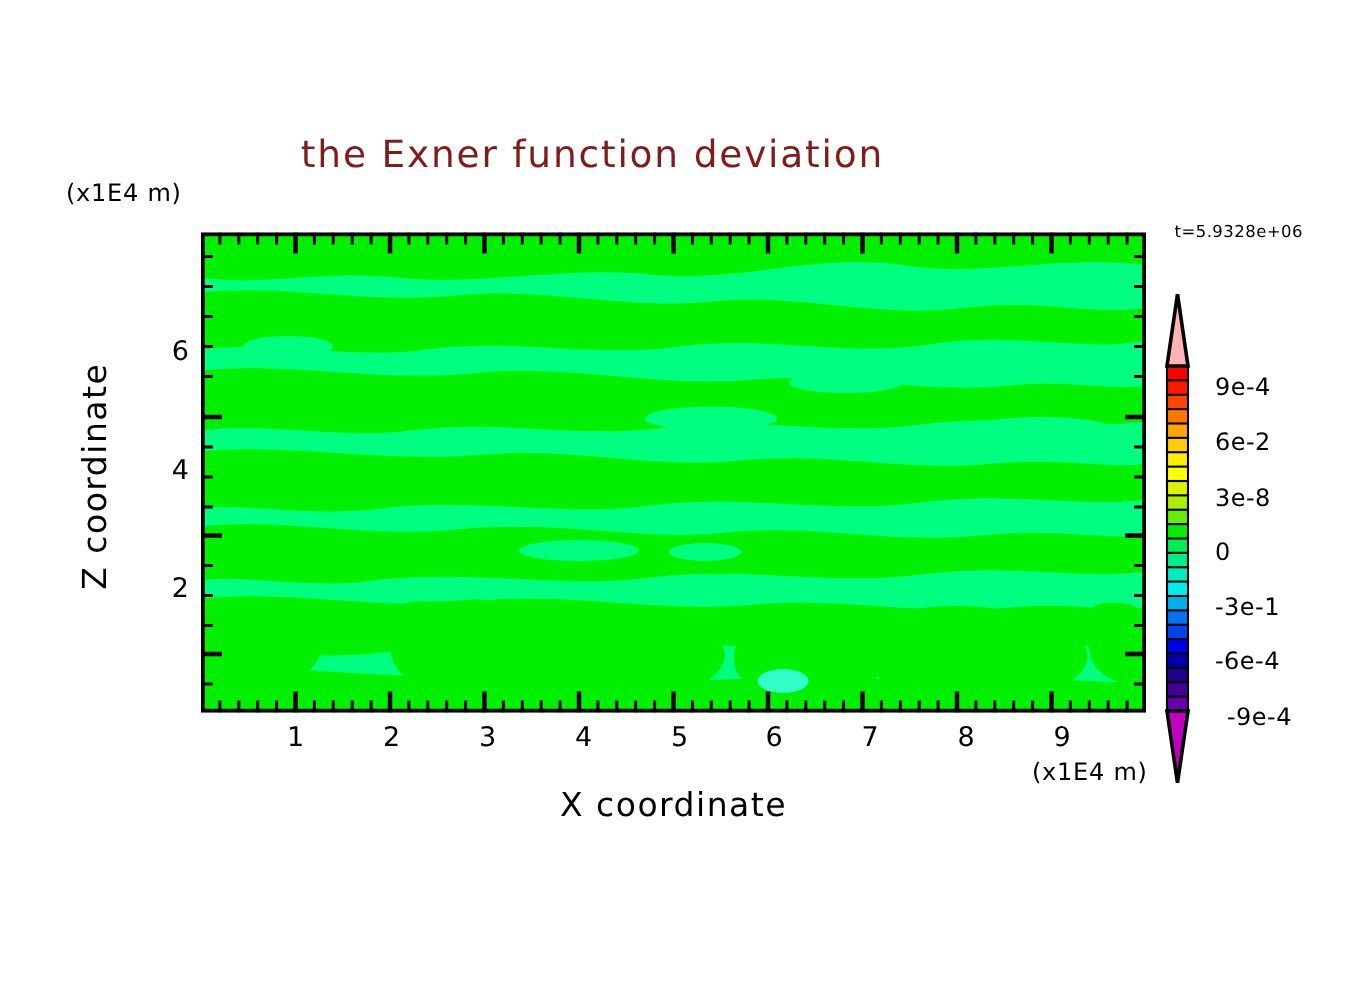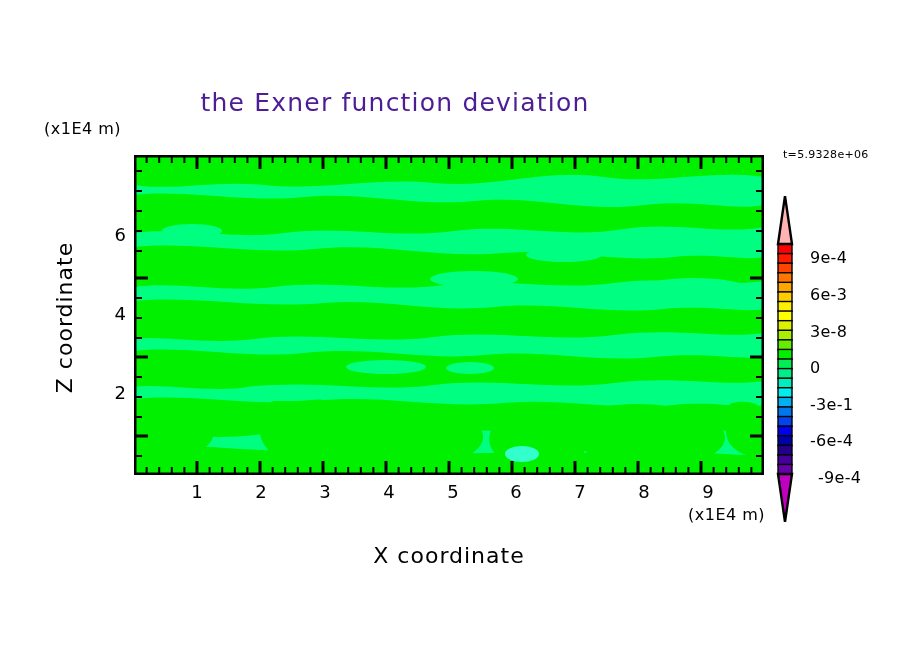--- a/index.html
+++ b/index.html
@@ -16,40 +16,40 @@
     color: #000000;
   }
   .abs { position: absolute; }
 
   #plot-title {
     left: 0; top: 88px;
     width: 790px;
     text-align: center;
     font-size: 25px;
     letter-spacing: 1.2px;
-    color: #4c1d95;
+    color: #7f1d1d;
     white-space: nowrap;
   }
   #y-unit-label {
     left: 44px; top: 119px;
     font-size: 16px;
     letter-spacing: 0.5px;
   }
   #x-unit-label {
     left: 688px; top: 505px;
     font-size: 16px;
     letter-spacing: 0.5px;
   }
   #time-stamp {
     left: 783px; top: 148px;
     font-size: 11px;
     letter-spacing: 0.3px;
   }
   #x-axis-title {
-    left: 134px; top: 543px;
+    left: 134px; top: 525px;
     width: 630px;
     text-align: center;
     font-size: 22px;
     letter-spacing: 1px;
   }
   #y-axis-title {
     left: -26px; top: 305px;
     width: 180px;
     text-align: center;
     font-size: 22px;
@@ -319,19 +319,19 @@
       <rect x="3" y="249.25" width="14" height="9.98" fill="#220088" stroke="#000000" stroke-width="1.4"></rect>
       <rect x="3" y="258.83" width="14" height="9.98" fill="#440099" stroke="#000000" stroke-width="1.4"></rect>
       <rect x="3" y="268.42" width="14" height="9.98" fill="#6600aa" stroke="#000000" stroke-width="1.4"></rect>
     </g>
   <polygon id="cbar-over" points="10,0 17,48 3,48" fill="#ffb3b3" stroke="#000000" stroke-width="2.4"></polygon>
   <polygon id="cbar-under" points="10,326 17,278 3,278" fill="#c000c0" stroke="#000000" stroke-width="2.4"></polygon>
 </svg>
 
 <div id="colorbar-labels">
     <div class="cbar-label" style="top: 248px;">9e-4</div>
-    <div class="cbar-label" style="top: 285px;">6e-3</div>
+    <div class="cbar-label" style="top: 285px;">6e-2</div>
     <div class="cbar-label" style="top: 322px;">3e-8</div>
     <div class="cbar-label" style="top: 358px;">0</div>
     <div class="cbar-label" style="top: 395px;">-3e-1</div>
     <div class="cbar-label" style="top: 431px;">-6e-4</div>
     <div class="cbar-label" style="top: 468px; margin-left: 8px;">-9e-4</div>
   </div>
 
 </body></html>

